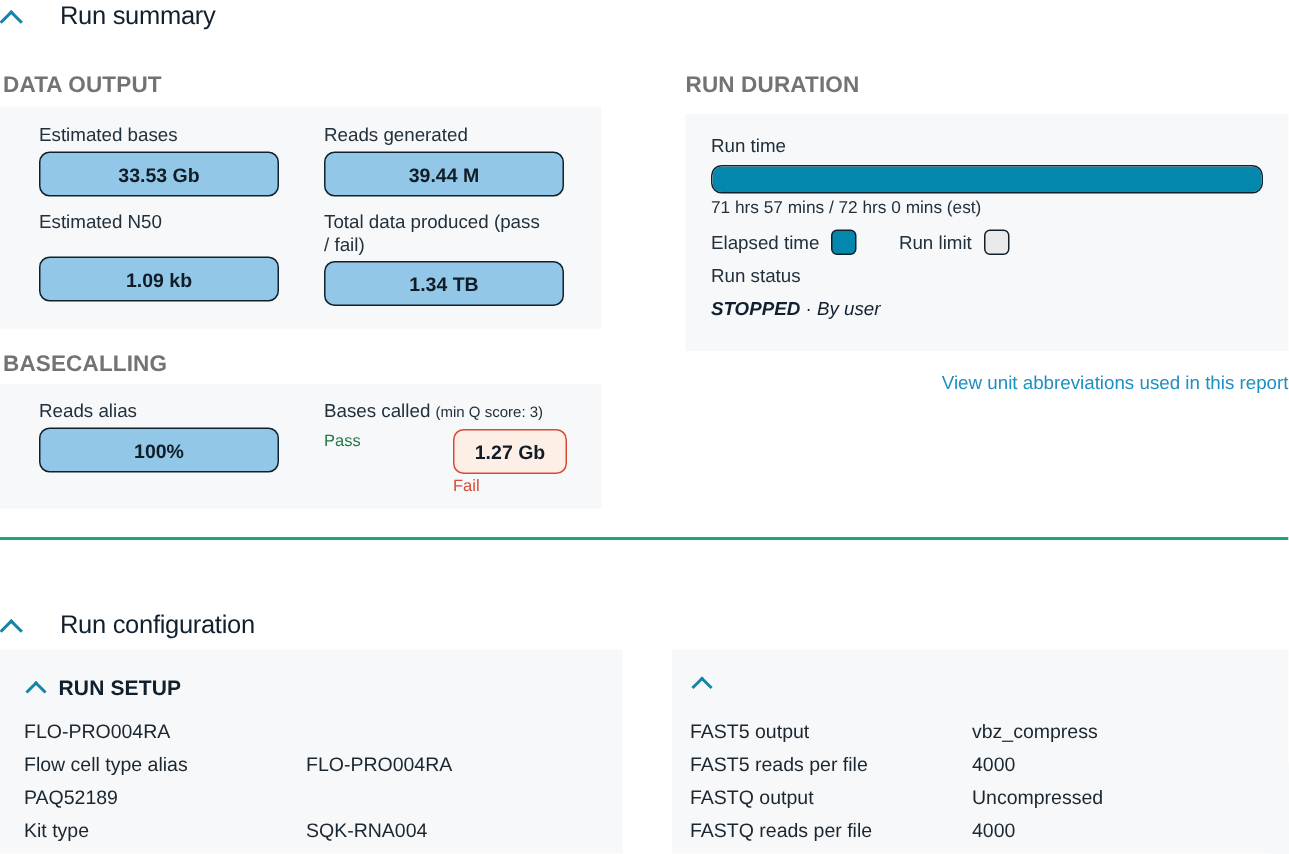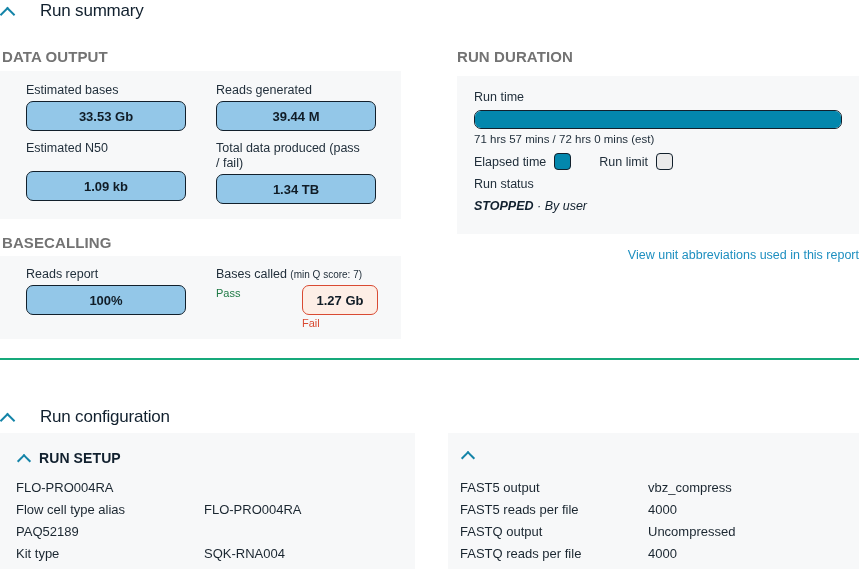--- a/index.html
+++ b/index.html
@@ -186,28 +186,28 @@
 <div style="position:absolute; left:216px; top:141px; width:160px;">
   <div class="metric-label" style="width:150px;">Total data produced (pass / fail)</div>
   <div class="val-box">1.34 TB</div>
 </div>
 
 <div class="sect-label" style="position:absolute; left:2px; top:234px;">BASECALLING</div>
 
 <div class="panel" style="position:absolute; left:0px; top:256px; width:401px; height:83px;"></div>
 
 <div style="position:absolute; left:26px; top:267px; width:160px;">
-  <div class="metric-label">Reads report</div>
+  <div class="metric-label">Reads alias</div>
   <div class="val-box">100%</div>
 </div>
 
 <div style="position:absolute; left:216px; top:267px; width:170px;">
   <div class="metric-label">
     <span>Bases called</span>
-    <span class="minq">(min Q score: 7)</span>
+    <span class="minq">(min Q score: 3)</span>
   </div>
   <div style="display:flex; gap:10px;">
     <div style="width:76px;">
       <div class="sub-cap pass">Pass</div>
     </div>
     <div style="width:76px;">
       <div class="val-box fail">1.27 Gb</div>
       <div class="sub-cap fail">Fail</div>
     </div>
   </div>

